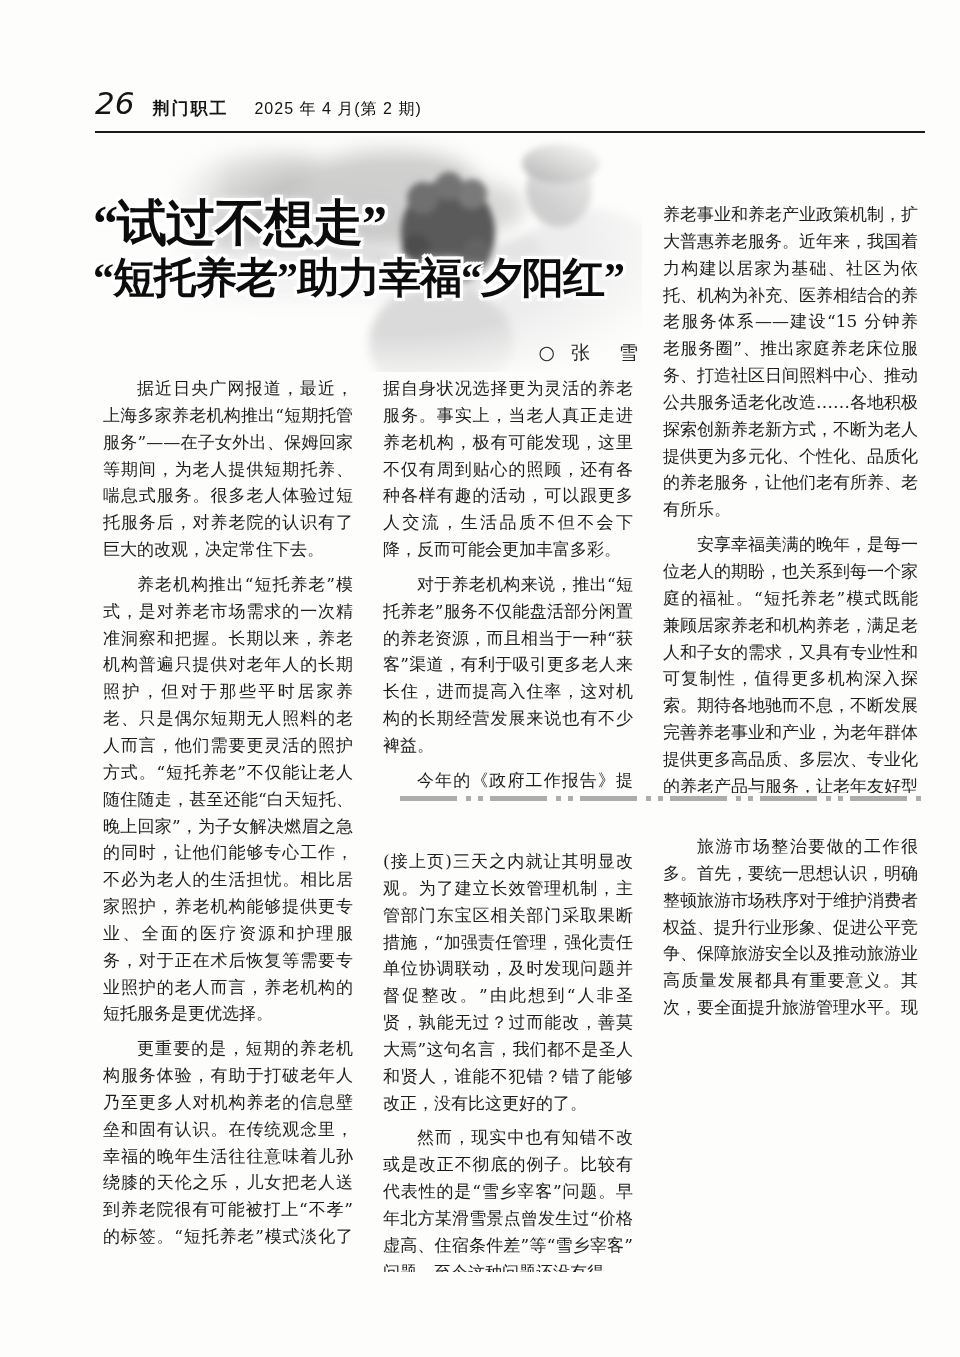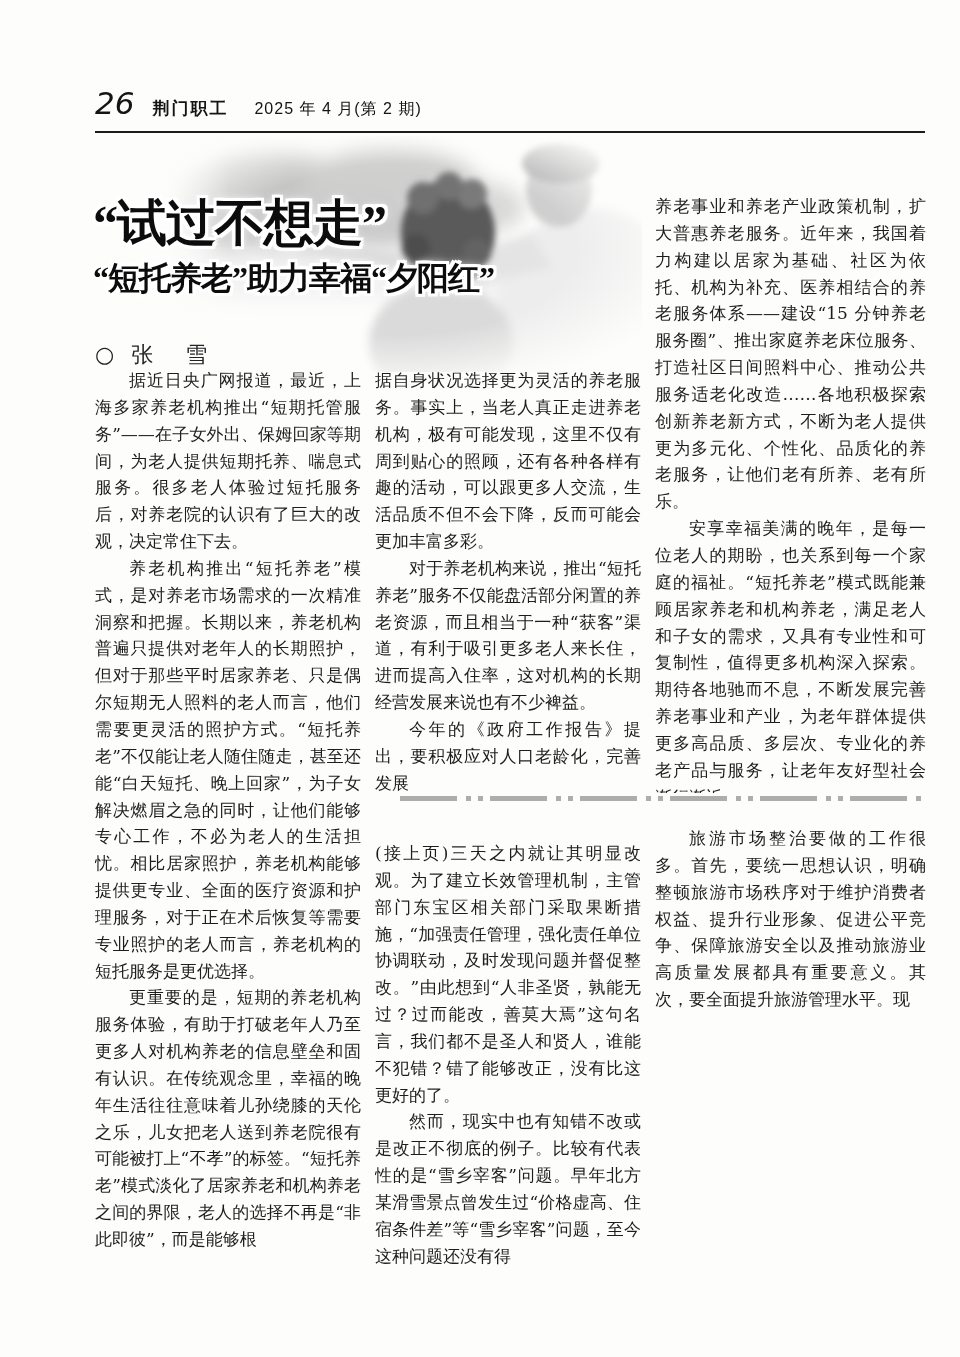--- a/index.html
+++ b/index.html
@@ -23,33 +23,33 @@
   .title-block { position:absolute; left:93px; top:194px; width:552px; }
   .t-line {
     font-family:"Liberation Serif", serif; font-weight:bold; color:#0c0c0c;
     white-space:nowrap; line-height:1.18; letter-spacing:-1px;
     text-shadow:
       -3px -3px 0 #fff, 3px -3px 0 #fff, -3px 3px 0 #fff, 3px 3px 0 #fff,
       -3px 0 0 #fff, 3px 0 0 #fff, 0 -3px 0 #fff, 0 3px 0 #fff,
       0 0 7px #fff, 0 0 12px #fff;
   }
   .t1 { font-size:50px; }
-  .t2 { font-size:32px; margin-top:7px; }
+  .t2 { font-size:42px; margin-top:1px; }
   .byline {
-    position:absolute; left:95px; top:340px; width:548px; text-align:left;
-    font-size:22px; letter-spacing:5px; color:#222;
+    position:absolute; left:95px; top:340px; width:548px; text-align:right;
+    font-size:19px; letter-spacing:5px; color:#222;
     text-shadow:0 0 5px #fff, 0 0 9px #fff;
   }
 
   
   .col {
     position:absolute; text-align:justify; overflow:hidden;
     font-size:17px; line-height:26.85px; color:#1d1d1d;
   }
-  .col p { margin:0; text-indent:2em; }
+  .col p { margin:8px; text-indent:2em; }
   .col p.cont { text-indent:0; }
   #col1  { left:95px;  top:367px; width:266px; height:886px; }
   #col2a { left:375px; top:367px; width:266px; height:424px; }
   #col3a { left:655px; top:193px; width:271px; height:600px; }
   #col2b { left:375px; top:840px; width:266px; height:432px; }
   #col3b { left:655px; top:825px; width:271px; height:432px; }
 
   
   .sec-divider {
     position:absolute; left:400px; top:796px; width:526px; height:5px;

